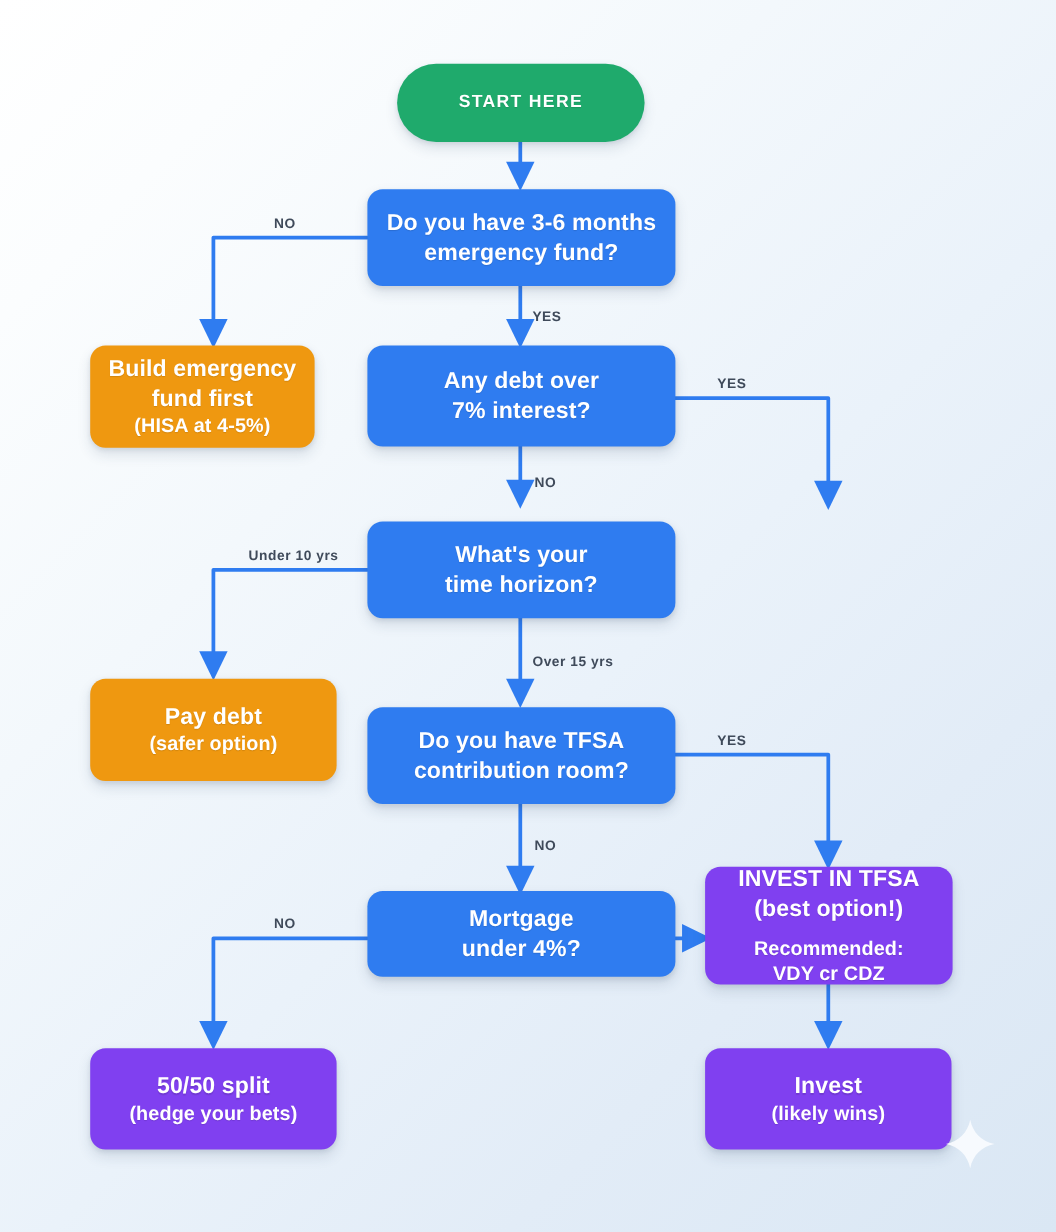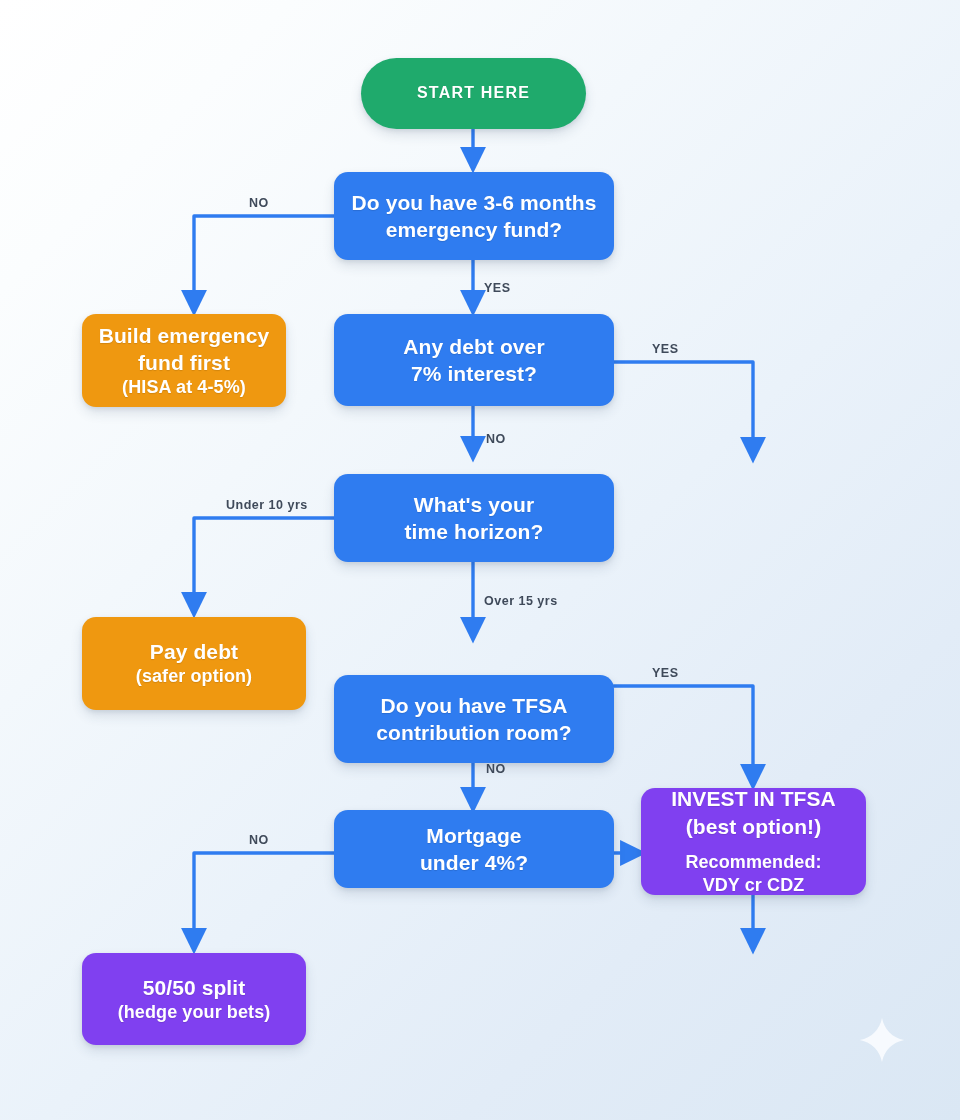--- a/index.html
+++ b/index.html
@@ -155,21 +155,21 @@
   <div class="node decision" style="left:334px; top:474px; width:280px; height:88px;">
     <span class="line main">What's your</span>
     <span class="line main">time horizon?</span>
   </div>
 
   <div class="node warn" style="left:82px; top:617px; width:224px; height:93px;">
     <span class="line main">Pay debt</span>
     <span class="line sub">(safer option)</span>
   </div>
 
-  <div class="node decision" style="left:334px; top:643px; width:280px; height:88px;margin-top:32px;">
+  <div class="node decision" style="left:334px; top:643px; width:280px; height:88px;">
     <span class="line main">Do you have TFSA</span>
     <span class="line main">contribution room?</span>
   </div>
 
   <div class="node invest" style="left:641px; top:788px; width:225px; height:107px;">
     <span class="line main">INVEST IN TFSA</span>
     <span class="line main">(best option!)</span>
     <span class="line sub gap">Recommended:</span>
     <span class="line sub">VDY cr CDZ</span>
   </div>
@@ -177,20 +177,24 @@
   <div class="node decision" style="left:334px; top:810px; width:280px; height:78px;">
     <span class="line main">Mortgage</span>
     <span class="line main">under 4%?</span>
   </div>
 
   <div class="node invest" style="left:82px; top:953px; width:224px; height:92px;">
     <span class="line main">50/50 split</span>
     <span class="line sub">(hedge your bets)</span>
   </div>
 
+  <div class="node invest" style="left:641px; top:953px; width:224px; height:92px;">
+    <span class="line main">Invest</span>
+    <span class="line sub">(likely wins)</span>
+  </div>
 
   <span class="edge-label" style="left:249px; top:196px;">NO</span>
 
   <span class="edge-label" style="left:484px; top:281px;">YES</span>
 
   <span class="edge-label" style="left:652px; top:342px;">YES</span>
 
   <span class="edge-label" style="left:486px; top:432px;">NO</span>
 
   <span class="edge-label" style="left:226px; top:498px;">Under 10 yrs</span>

